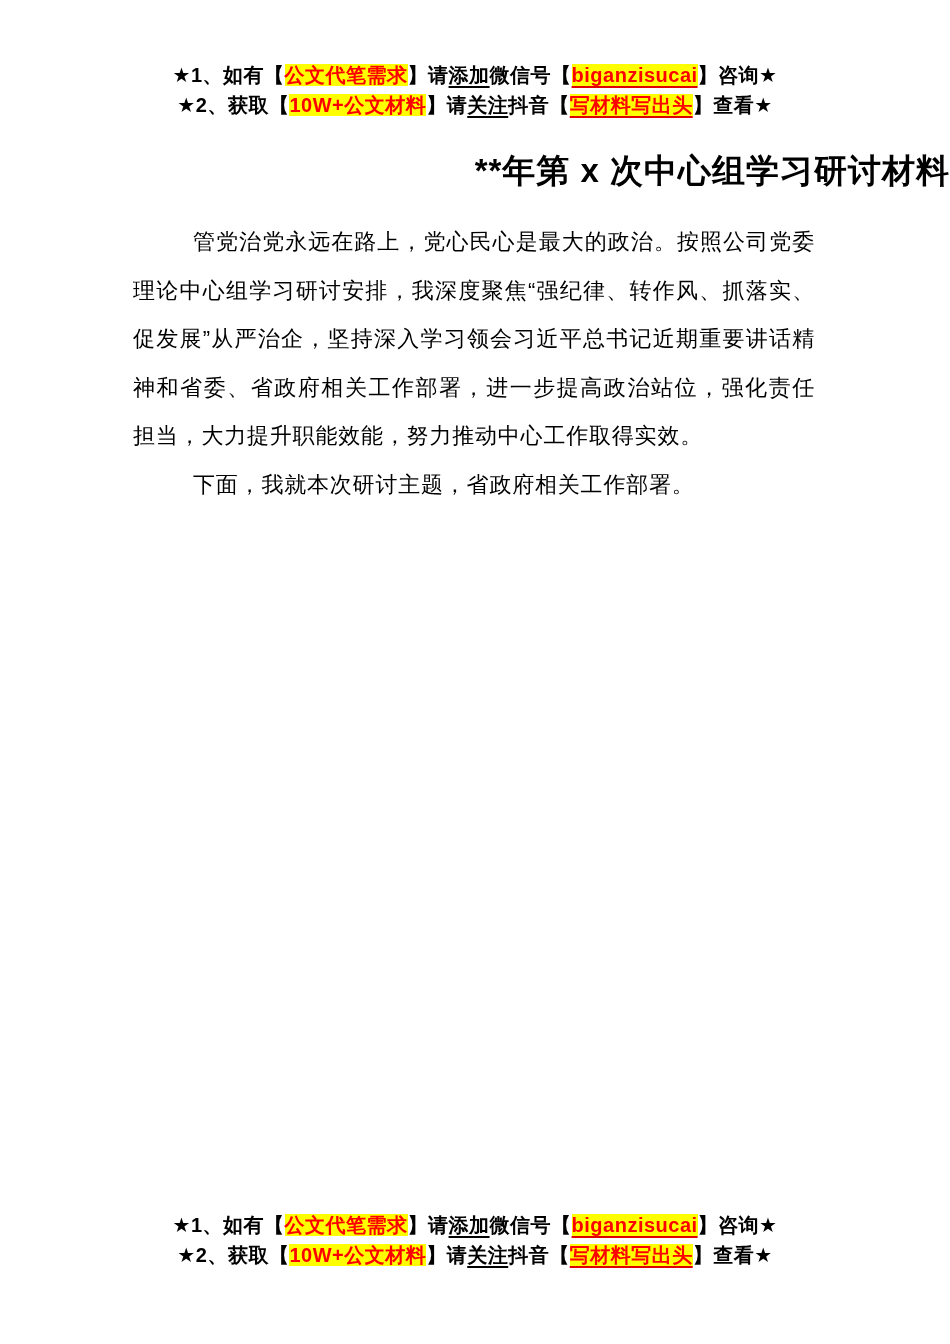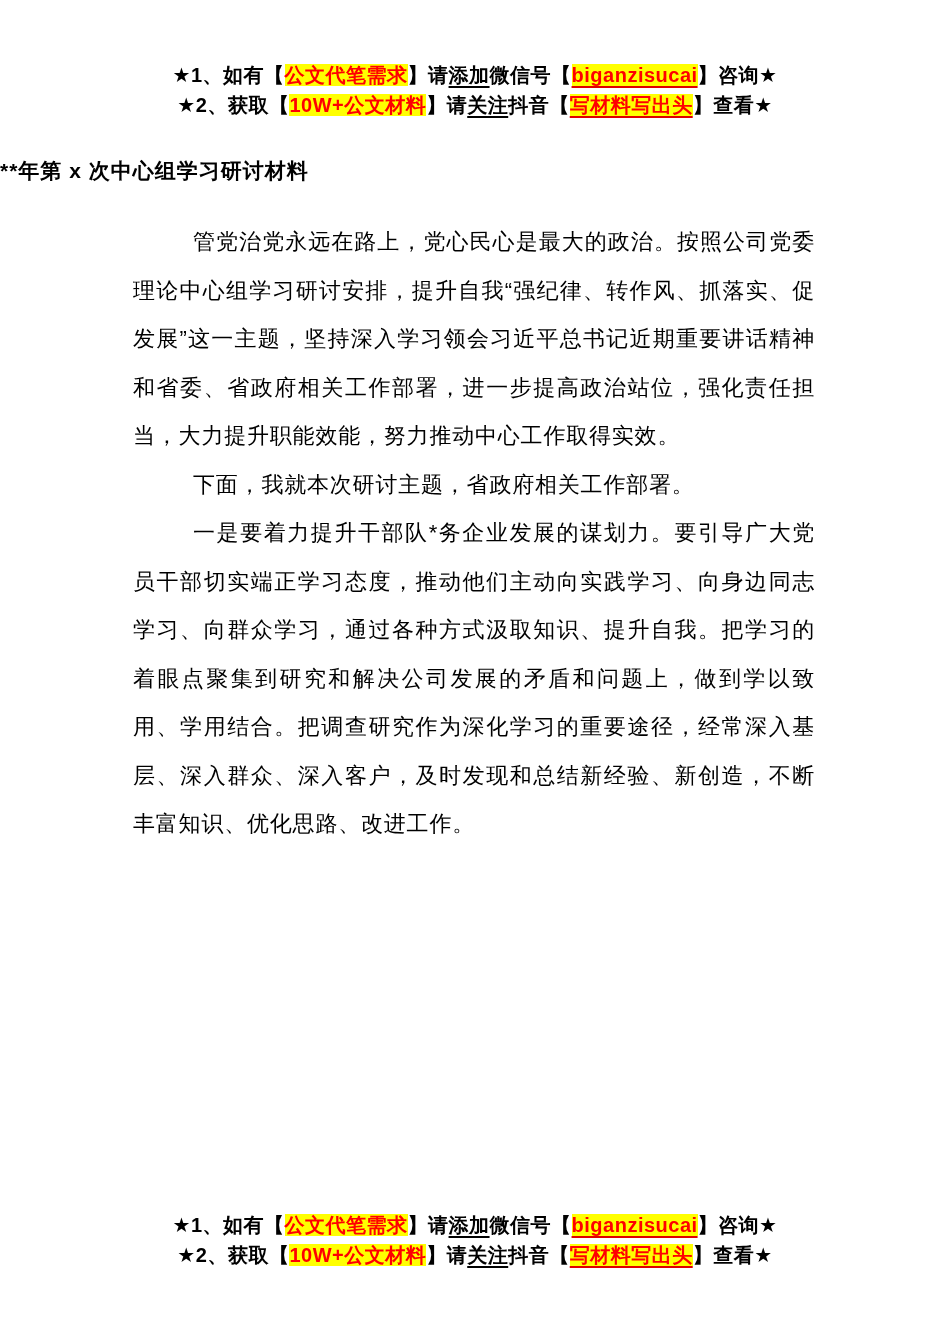--- a/index.html
+++ b/index.html
@@ -44,22 +44,22 @@
   }
   .u-red {
     text-decoration: underline;
     text-decoration-thickness: 2px;
     text-underline-offset: 4px;
     text-decoration-color: #E00000;
   }
   
   .doc-title {
     margin: 32px 0 0 0;
-    text-align: left;
-    font-size: 21px;
+    text-align: right;
+    font-size: 33px;
     font-weight: bold;
     letter-spacing: 1px;
     line-height: 38px;
   }
   
   .content {
     margin: 28px 135px 0 133px;
     font-size: 22px;
     line-height: 48.5px;
     text-align: justify;
@@ -78,23 +78,22 @@
 <div class="page">
 
   <div class="banner banner-top">
     <div class="banner-line"><span>★1、如有【</span><span class="hl red">公文代笔需求</span><span>】请</span><span class="u-black">添加</span><span>微信号【</span><span class="hl red u-red">biganzisucai</span><span>】咨询★</span></div>
     <div class="banner-line"><span>★2、获取【</span><span class="hl red">10W+公文材料</span><span>】请</span><span class="u-black">关注</span><span>抖音【</span><span class="hl red u-red">写材料写出头</span><span>】查看★</span></div>
   </div>
 
   <h1 class="doc-title">**年第 x 次中心组学习研讨材料</h1>
 
   <div class="content">
-    <p>管党治党永远在路上，党心民心是最大的政治。按照公司党委理论中心组学习研讨安排，提升自我“强纪律、转作风、抓落实、促发展”这一主题，坚持深入学习领会习近平总书记近期重要讲话精神和省委、省政府相关工作部署，进一步提高政治站位，强化责任担当，大力提升职能效能，努力推动中心工作取得实效。</p>
+    <p>管党治党永远在路上，党心民心是最大的政治。按照公司党委理论中心组学习研讨安排，我深度聚焦“强纪律、转作风、抓落实、促发展”从严治企，坚持深入学习领会习近平总书记近期重要讲话精神和省委、省政府相关工作部署，进一步提高政治站位，强化责任担当，大力提升职能效能，努力推动中心工作取得实效。</p>
     <p>下面，我就本次研讨主题，省政府相关工作部署。</p>
-    <p>一是要着力提升干部队*务企业发展的谋划力。要引导广大党员干部切实端正学习态度，推动他们主动向实践学习、向身边同志学习、向群众学习，通过各种方式汲取知识、提升自我。把学习的着眼点聚集到研究和解决公司发展的矛盾和问题上，做到学以致用、学用结合。把调查研究作为深化学习的重要途径，经常深入基层、深入群众、深入客户，及时发现和总结新经验、新创造，不断丰富知识、优化思路、改进工作。</p>
   </div>
 
   <div class="banner banner-bottom">
     <div class="banner-line"><span>★1、如有【</span><span class="hl red">公文代笔需求</span><span>】请</span><span class="u-black">添加</span><span>微信号【</span><span class="hl red u-red">biganzisucai</span><span>】咨询★</span></div>
     <div class="banner-line"><span>★2、获取【</span><span class="hl red">10W+公文材料</span><span>】请</span><span class="u-black">关注</span><span>抖音【</span><span class="hl red u-red">写材料写出头</span><span>】查看★</span></div>
   </div>
 
 </div>
 
 </body></html>

